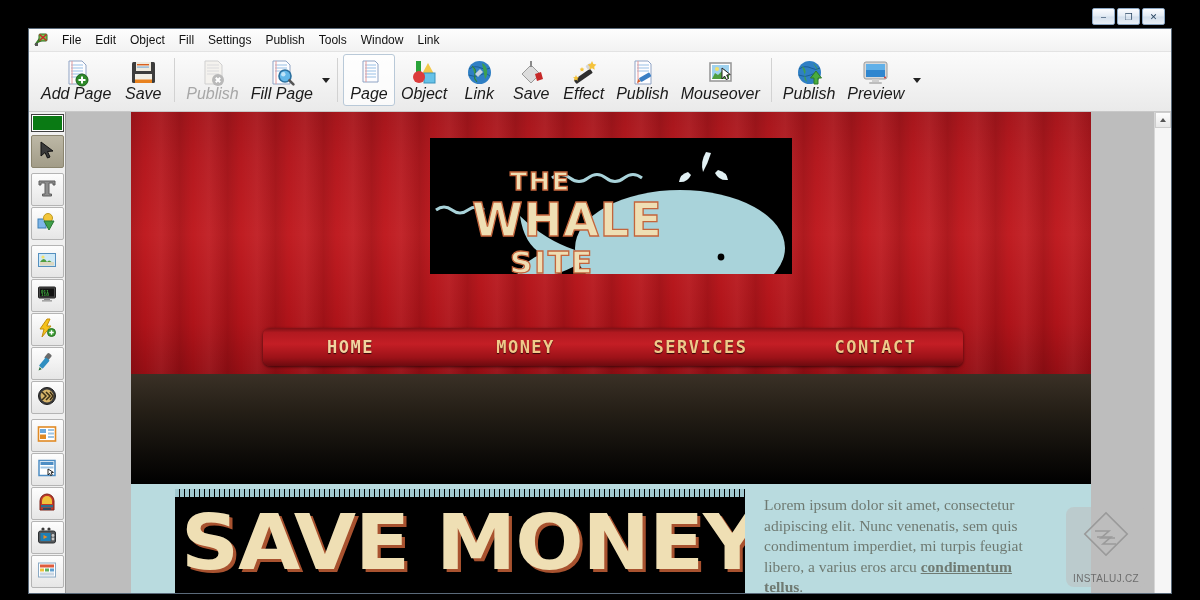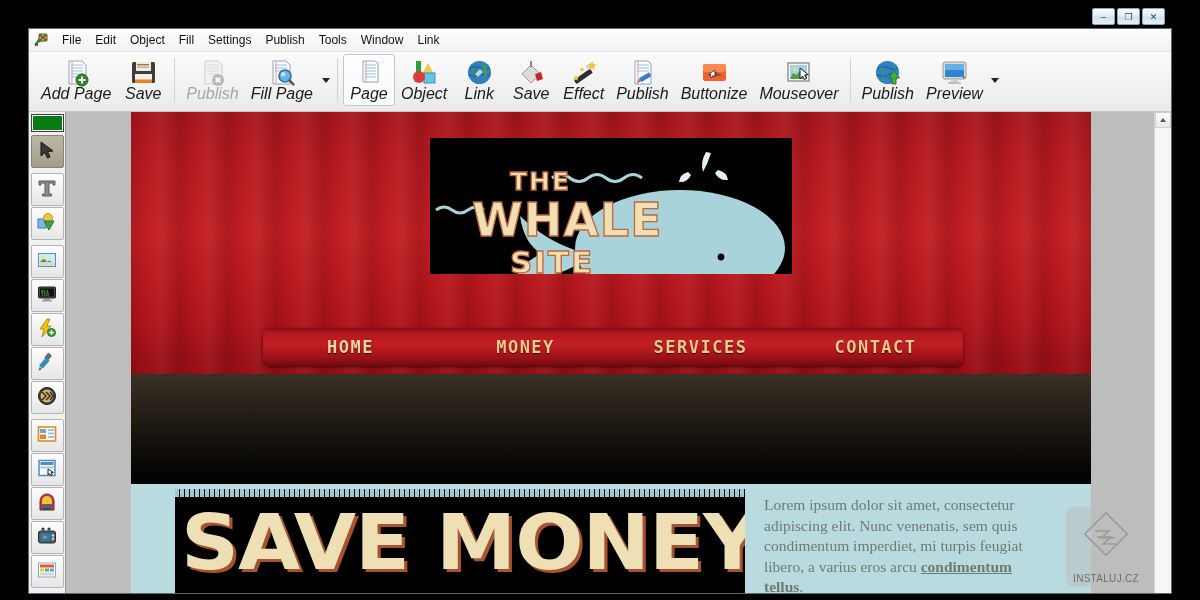--- a/index.html
+++ b/index.html
@@ -359,31 +359,20 @@
           <path d="M7 3 h13 l3 3 v20 H7 Z" fill="#fdfdff" stroke="#8fa3c4"></path>
           <path d="M9 7 h12 M9 10 h12 M9 13 h12" stroke="#b9d4ee" stroke-width="1.3"></path>
           <path d="M10 3 v23" stroke="#e49a9a"></path>
           <rect x="11" y="17" width="12" height="4.5" rx="1" transform="rotate(-30 17 19)" fill="#3a7fc4"></rect>
           <path d="M9 25 l3.5-1.6 -2-2.6Z" fill="#d35f2a"></path>
         </svg>
       </div>
       <div class="tb-lbl">Publish</div>
     </div>
 
-    <div class="tb-btn">
-      <div class="tb-ico">
-        <svg width="29" height="29" viewBox="0 0 29 29">
-          <rect x="3" y="6" width="23" height="17" rx="2.5" fill="#f0622a"></rect>
-          <rect x="3" y="6" width="23" height="8" rx="2.5" fill="#f98b52"></rect>
-          <path d="M15 12 v7 l-2-1.5 -1 2 -2-1 1-2 -2.4-.3Z" fill="#fff" stroke="#333" stroke-width=".9"></path>
-          <path d="M16 14 v4 M18 15 v3 M20 16 v2" stroke="#333" stroke-width=".9"></path>
-        </svg>
-      </div>
-      <div class="tb-lbl">Buttonize</div>
-    </div>
 
     <div class="tb-btn">
       <div class="tb-ico">
         <svg width="29" height="29" viewBox="0 0 29 29">
           <rect x="4" y="5" width="21" height="18" fill="#fff" stroke="#9a9a9a" stroke-width="1.6"></rect>
           <rect x="6" y="7" width="17" height="14" fill="#9fd2ef"></rect>
           <path d="M6 21 h17 v-5 l-5-5 -6 6 -3-2Z" fill="#4f9e3f"></path>
           <circle cx="11" cy="11" r="2" fill="#f2e06a"></circle>
           <path d="M16 10 l0 11 2.6-3 1.6 3.6 2.2-1 -1.7-3.6 3.6-.4Z" fill="#fff" stroke="#222" stroke-width="1"></path>
         </svg>

